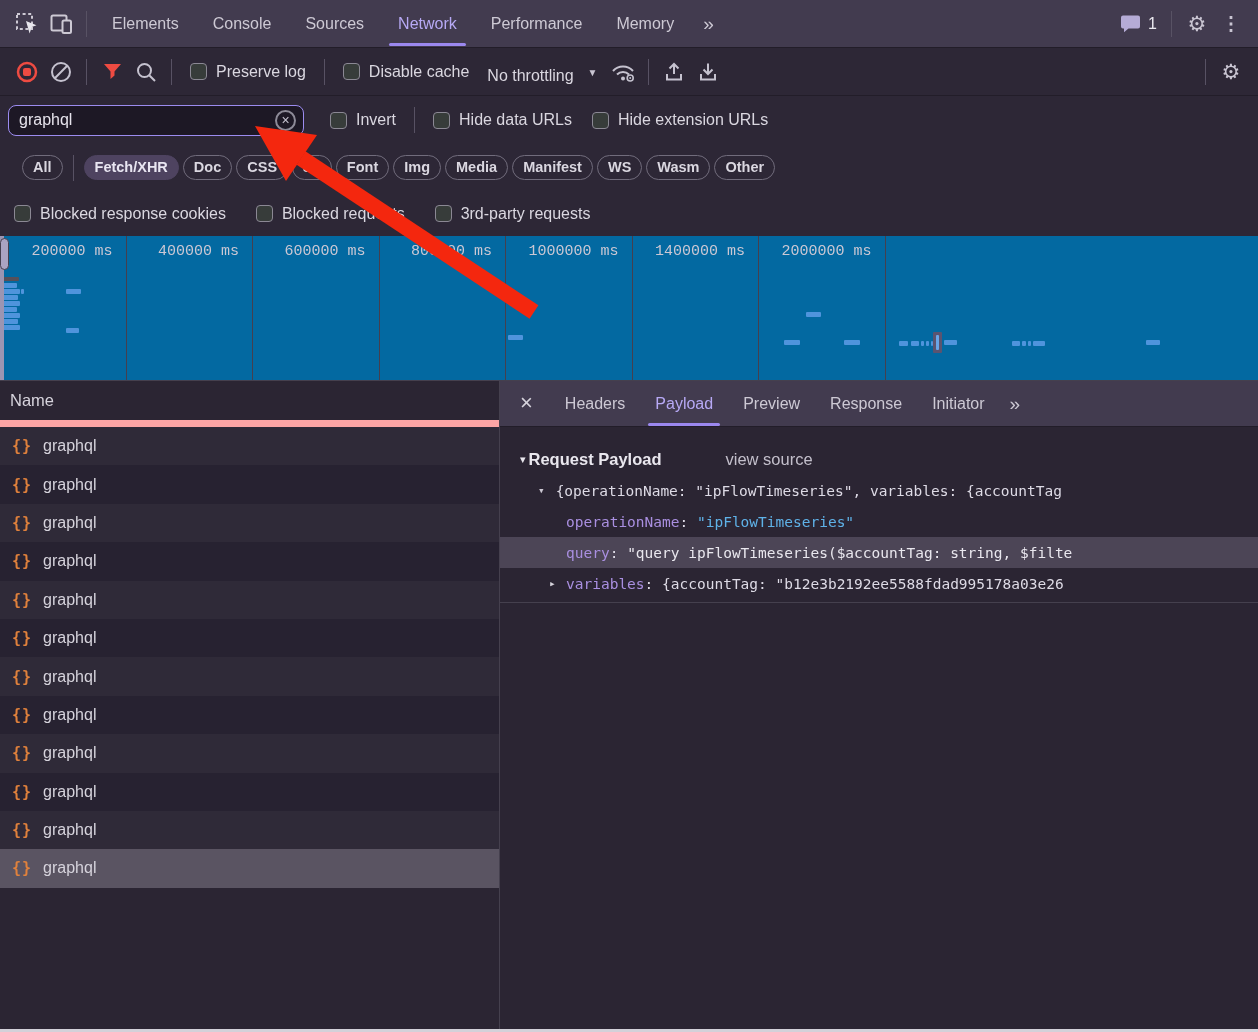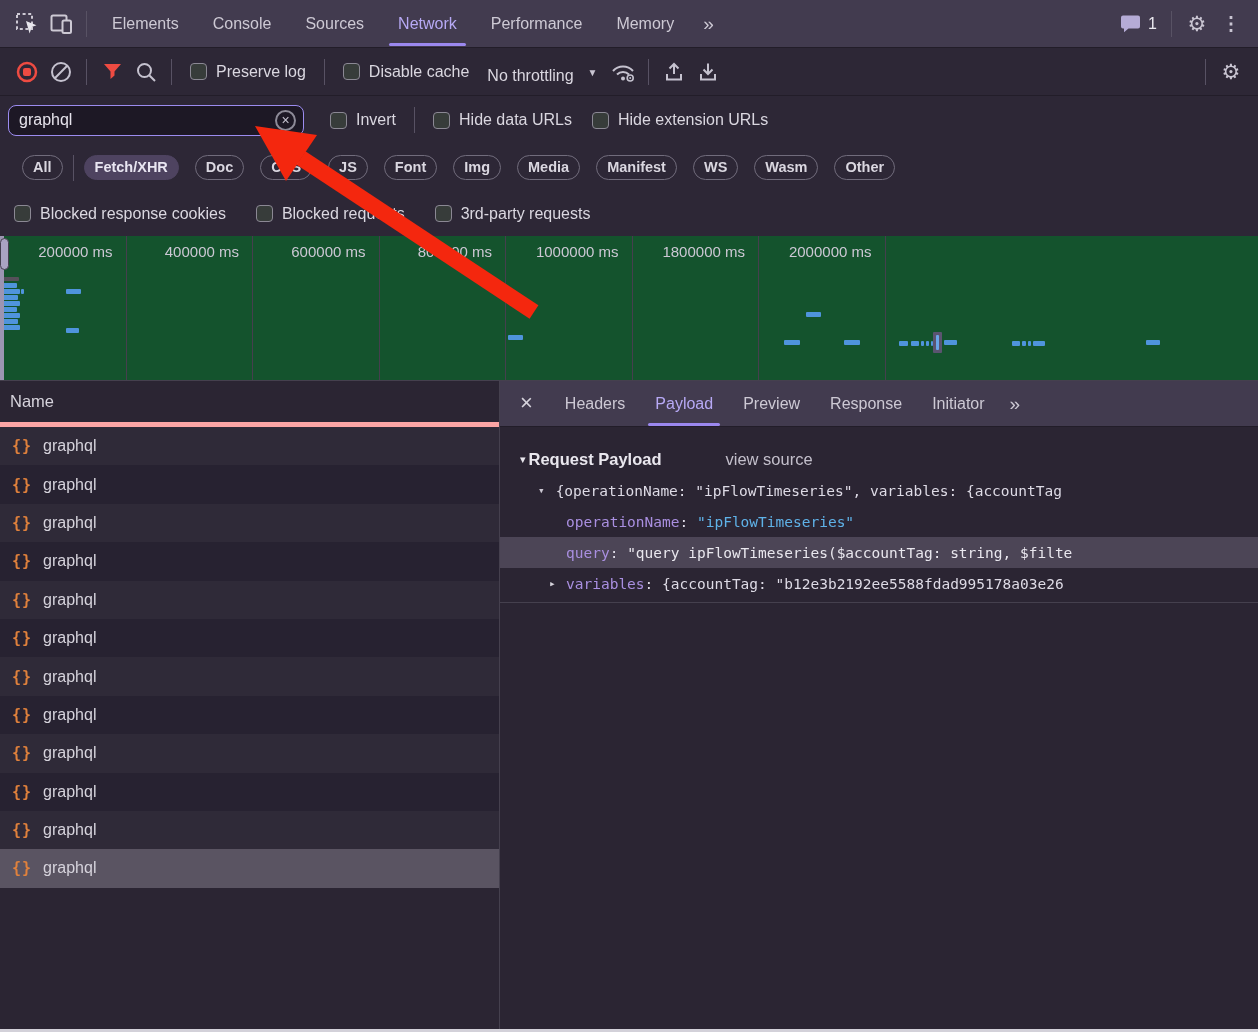--- a/index.html
+++ b/index.html
@@ -32,37 +32,37 @@
   
   .filterrow { height:48px; background:#2d2736; display:flex; align-items:center; padding:0 8px; }
   .filter-box { width:296px; height:31px; background:#1d1825; border:1.5px solid #9c8cf0; border-radius:8px; display:flex; align-items:center; padding:0 7px 0 10px; margin-right:16px; }
   .filter-box input { background:transparent; border:none; outline:none; color:#e6e3ec; font-size:16px; flex:1; font-family:"Liberation Sans",sans-serif; }
   .clear-btn { width:21px; height:21px; border:2px solid #8d8a97; border-radius:50%; color:#c5c2cf; display:flex; align-items:center; justify-content:center; font-size:14px; line-height:1; flex:none; }
 
   
   .chiprow { height:47px; background:#2d2736; display:flex; align-items:center; padding:0 22px; gap:8px; }
   .chip { border:1px solid #716c7c; border-radius:13px; padding:3px 10px 4px; font-size:14.5px; font-weight:bold; color:#dad7e0; white-space:nowrap; }
   .chip.active { background:#4e4360; border-color:#4e4360; color:#e9e6f2; }
-  .chips-rest { display:flex; gap:16px; align-items:flex-end; }
+  .chips-rest { display:flex; gap:4px; align-items:flex-end; }
 
   
   .blockedrow { height:45px; background:#2d2736; display:flex; align-items:center; padding:0 4px; gap:10px; }
 
   
-  .timeline { height:145px; background:#14532d; position:relative; border-bottom:1px solid #45404e; }
+  .timeline { height:145px; background:#0369a1; position:relative; border-bottom:1px solid #45404e;font-family:Liberation Mono, monospace; }
   .tl-cells { display:flex; height:100%; }
   .tl-cell { width:126.5px; flex:none; border-right:1px solid #453f4e; font-size:15px; color:#ccc8d4; text-align:right; padding:7px 13px 0 0; }
   .tl-scrub { position:absolute; left:0; top:0; width:4px; height:100%; background:#9c95b2; }
   .tl-handle { position:absolute; left:0; top:2px; width:9px; height:32px; background:#aaa3c2; border:1px solid #453f4e; border-radius:5px; }
   .bar { position:absolute; background:#4f94dc; border-radius:1px; }
 
   
   .main { display:flex; height:651px; }
   .left { width:500px; flex:none; border-right:1px solid #45404e; background:#2b2533; display:flex; flex-direction:column; }
-  .name-header { height:46px; flex:none; border-bottom:5px solid #fca5a5; display:flex; align-items:center; padding-left:10px; font-size:16.5px; color:#d6d3dc; }
+  .name-header { height:46px; flex:none; border-bottom:7px solid #fca5a5; display:flex; align-items:center; padding-left:10px; font-size:16.5px; color:#d6d3dc; }
   .req-rows { flex:1; }
   .req-row { height:38.4px; display:flex; align-items:center; padding-left:12px; gap:11px; font-size:16px; color:#d6d3dc; }
   .req-row:nth-child(odd) { background:#2f2a38; }
   .req-row:nth-child(even) { background:#272231; }
   .req-row.selected { background:#5a5462; }
   .json-icon { color:#e0813c; font-family:"DejaVu Sans Mono",monospace; font-size:15px; font-weight:bold; letter-spacing:1px; }
 
   .right { flex:1; min-width:0; display:flex; flex-direction:column; background:#2b2533; }
   .dtabs { height:46px; flex:none; background:#423b4f; display:flex; align-items:center; border-bottom:1px solid #221d29; }
   .close-x { font-size:22px; color:#d6d3dc; padding:0 17px 2px 20px; }
@@ -267,21 +267,21 @@
   </div>
 
 <div class="timeline">
   <div class="tl-cells">
 
   <div class="tl-cell">200000 ms</div>
       <div class="tl-cell">400000 ms</div>
       <div class="tl-cell">600000 ms</div>
       <div class="tl-cell">800000 ms</div>
       <div class="tl-cell">1000000 ms</div>
-      <div class="tl-cell">1800000 ms</div>
+      <div class="tl-cell">1400000 ms</div>
       <div class="tl-cell">2000000 ms</div>
     </div>
   <div style="position:absolute;left:0;top:0;width:100%;height:100%;">
 
   <span class="bar" style="left: 3px; top: 41px; width: 16px; height: 4px; background: rgb(86, 80, 90);"></span>
       <span class="bar" style="left: 3px; top: 47px; width: 14px; height: 5px;"></span>
       <span class="bar" style="left: 3px; top: 53px; width: 17px; height: 5px;"></span>
       <span class="bar" style="left: 21px; top: 53px; width: 3px; height: 5px;"></span>
       <span class="bar" style="left: 3px; top: 59px; width: 15px; height: 5px;"></span>
       <span class="bar" style="left: 3px; top: 65px; width: 17px; height: 5px;"></span>

